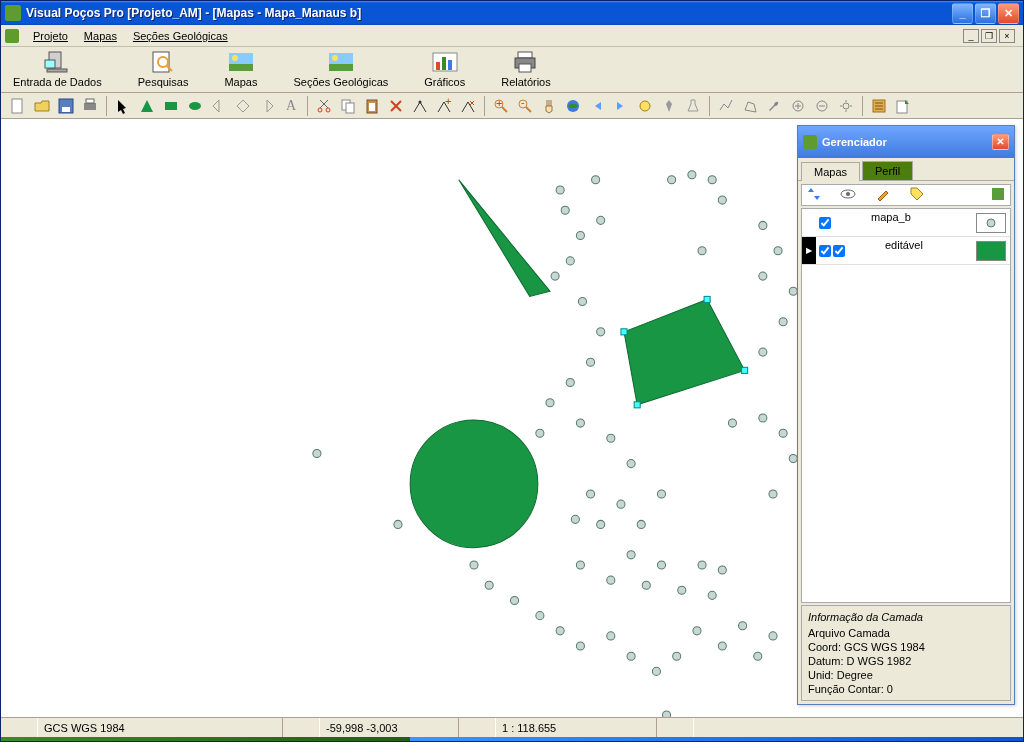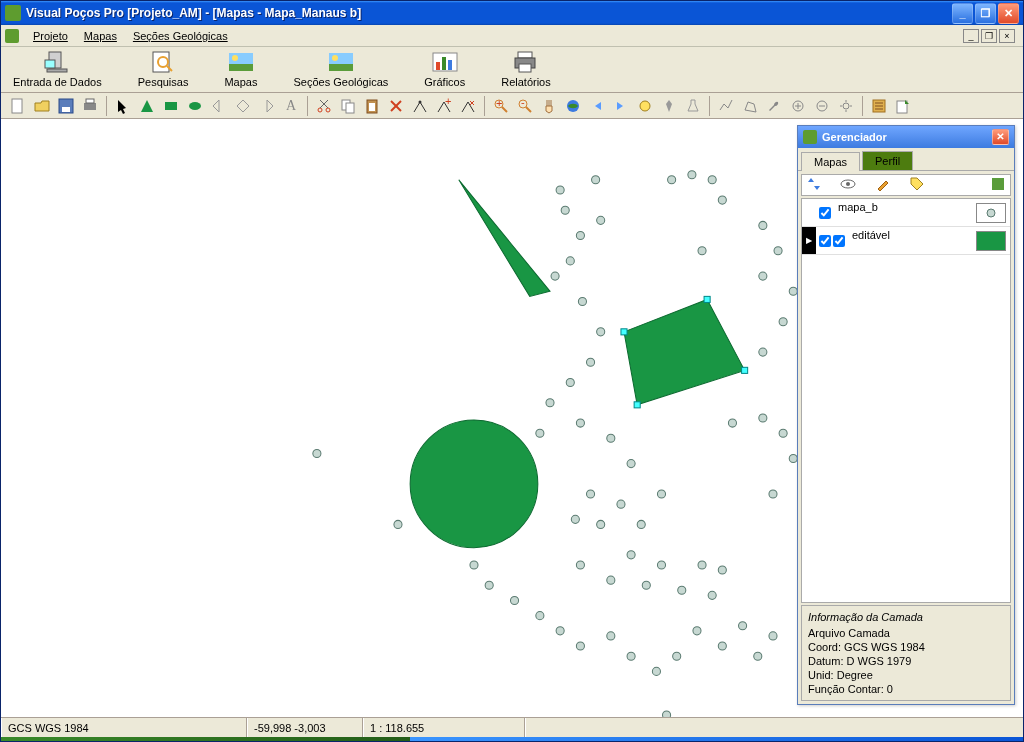--- a/index.html
+++ b/index.html
@@ -19,38 +19,38 @@
   .mdi-btn { width: 16px; height: 14px; border: 1px solid #888; background: #ece9d8; font-size: 9px; line-height: 12px; text-align: center; cursor: pointer; }
   .big-toolbar { height: 46px; background: #ece9d8; display: flex; border-bottom: 1px solid #aaa095; padding: 0 4px; gap: 20px; align-items: flex-start; }
   .big-btn { display: flex; flex-direction: column; align-items: center; gap: 1px; cursor: pointer; padding: 2px 8px; }
   .big-icon { width: 28px; height: 26px; display: flex; align-items: center; justify-content: center; }
   .small-toolbar { height: 26px; background: #ece9d8; display: flex; align-items: center; padding: 0 6px; border-bottom: 1px solid #aaa095; gap: 2px; }
   .tbtn { width: 22px; height: 22px; display: flex; align-items: center; justify-content: center; cursor: pointer; border-radius: 2px; }
   .tsep { width: 1px; height: 20px; background: #aaa095; margin: 0 3px; }
   .content { flex: 1; position: relative; background: #fff; overflow: hidden; }
   .canvas { width: 100%; height: 100%; }
   .statusbar { height: 20px; background: #ece9d8; border-top: 1px solid #aaa095; display: flex; align-items: center; }
-  .status-cell { border-right: 1px solid #aaa095; border-left: 1px solid #fff; padding: 0 6px; height: 100%; display: flex; align-items: center; }
+  .status-cell { border-right: 1px solid #aaa095; border-left: 1px solid #fff; padding: 0 6px; height: 100%; display: flex; align-items: center; margin-left: 36px; }
   
   .panel { position: absolute; right: 8px; top: 6px; width: 218px; height: 580px; background: #ece9d8; border: 1px solid #5a7dbb; display: flex; flex-direction: column; box-shadow: 1px 1px 3px rgba(0,0,0,.2); }
-  .panel-title { height: 22px; background: linear-gradient(to bottom, #6fa6ff, #3d7be0); color: #fff; font-weight: bold; display: flex; align-items: center; padding: 8px 5px; }
+  .panel-title { height: 32px; background: linear-gradient(to bottom, #6fa6ff, #3d7be0); color: #fff; font-weight: bold; display: flex; align-items: center; padding: 8px 5px; }
   .panel-title .picon { width: 14px; height: 14px; background: #5e9c2f; margin-right: 5px; border-radius: 2px; }
   .panel-title .p-close { margin-left: auto; width: 17px; height: 16px; background: linear-gradient(#ff9b7a,#e04a2a); border: 1px solid #fff6; border-radius: 2px; text-align: center; line-height: 14px; cursor: pointer; font-size: 10px; }
   .panel-tabs { display: flex; background: #ece9d8; padding: 3px 3px 0; border-bottom: 1px solid #aaa; }
   .ptab { padding: 3px 12px; border: 1px solid #aaa; background: #ece9d8; cursor: pointer; border-bottom: none; margin-right: 2px; }
   .ptab.active { background: #ece9d8; position: relative; top: 1px; }
   .ptab:not(.active) { background: #4d7c0f; }
   .panel-body { flex: 1; background: #ece9d8; display: flex; flex-direction: column; padding: 3px; gap: 2px; }
   .layer-head { height: 22px; background: #fff; border: 1px solid #aaa; display: flex; align-items: center; padding: 0 6px; gap: 20px; }
   .layer-list { flex: 1; background: #fff; border: 1px solid #aaa; overflow: hidden; }
   .layer-row { display: flex; align-items: center; height: 28px; border-bottom: 1px solid #e0e0e0; position: relative; }
   .layer-row .sel-arrow { width: 14px; text-align: center; background: #000; color: #fff; height: 100%; display: flex; align-items: center; justify-content: center; font-size: 8px; }
   .layer-row .sel-arrow.empty { background: transparent; }
   .layer-row .chks { display: flex; gap: 2px; padding: 0 3px; }
-  .layer-row .lname { flex: 1; padding: 0 4px; align-self: flex-start; padding-top: 2px; }
+  .layer-row .lname { flex: 1; padding: 0 4px; align-self: flex-start; padding-top: 2px; margin-left: 33px; }
   .layer-row .swatch { width: 30px; height: 20px; margin-right: 4px; border: 1px solid #888; display: flex; align-items: center; justify-content: center; }
   .info-box { background: #ece9d8; border: 1px solid #aaa; padding: 4px 6px; font-size: 11px; line-height: 14px; }
   input[type=checkbox] { width: 12px; height: 12px; }
   .taskbar-strip { height: 4px; background: linear-gradient(to right, #3a8a2a, #245d18 40%, #3a95ff 40%, #0a55d6); }
 </style>
 </head>
 <body>
 
 <div class="window">
   <div class="titlebar">
@@ -490,28 +490,28 @@
               <input type="checkbox" checked="" style="">
             </div>
             <div class="lname">editável</div>
             <div class="swatch" style="background:#199644;"></div>
           </div>
         </div>
         <div class="info-box">
           <div style="padding-bottom:2px;font-style:italic;">Informação da Camada</div>
           <div>Arquivo Camada</div>
           <div>Coord: GCS WGS 1984</div>
-          <div>Datum: D WGS 1979</div>
+          <div>Datum: D WGS 1982</div>
           <div>Unid: Degree</div>
           <div>Função Contar: 0</div>
         </div>
       </div>
     </div>
   </div>
 
   <div class="statusbar">
     <div class="status-cell" style="width:246px">GCS WGS 1984</div>
-    <div class="status-cell" style="width:116px">-59,998  -3,003</div>
+    <div class="status-cell" style="width:140px">-59,998  -3,003</div>
     <div class="status-cell" style="width:162px">1 : 118.655</div>
     <div class="status-cell" style="flex:1;border-right:none"></div>
   </div>
   <div class="taskbar-strip"></div>
 </div>
 
 </body></html>

